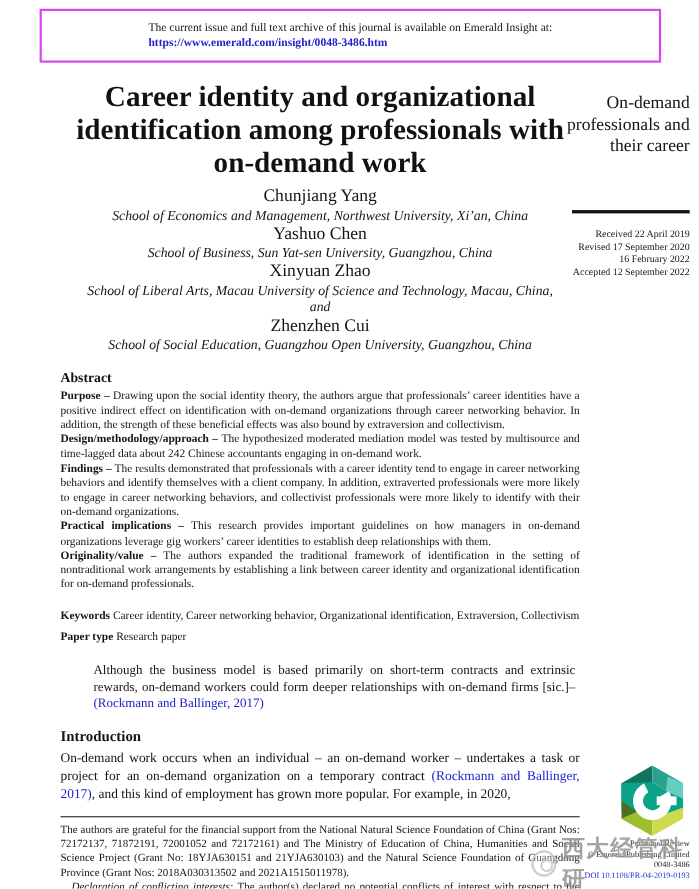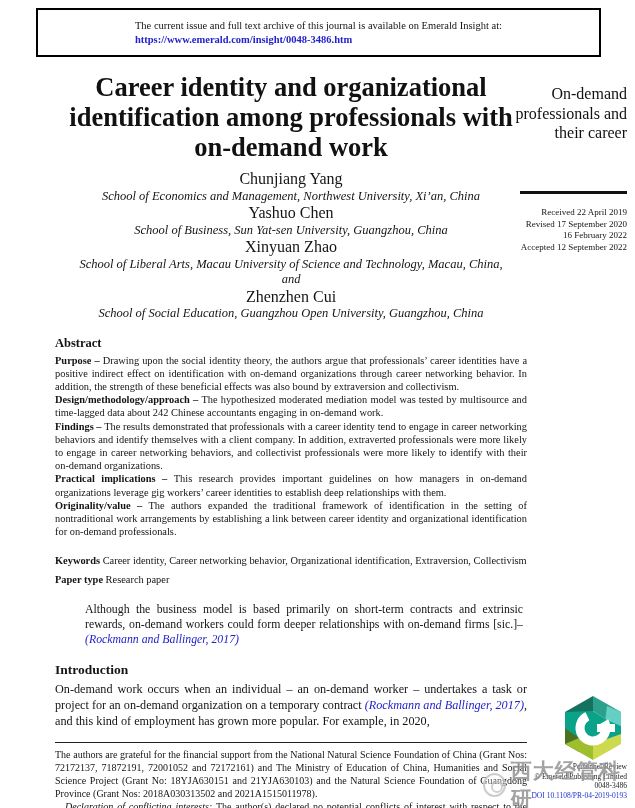--- a/index.html
+++ b/index.html
@@ -7,21 +7,21 @@
     position:relative;
     width:635px;height:808px;
     background:#ffffff;
     font-family:"Liberation Serif","DejaVu Serif",serif;
     color:#141414;
     overflow:hidden;
   }
   
   .archive-box{
     position:absolute;left:36px;top:8px;width:561px;height:45px;
-    border:2px solid #000000;
+    border:2px solid #d946ef;
     display:flex;align-items:center;justify-content:center;
   }
   .archive-box .inner{text-align:left;font-size:10.5px;line-height:14px;}
   .archive-url{color:#2222cc;font-weight:bold;}
   
   .main-col{position:absolute;left:55px;top:72px;width:472px;}
   .paper-title{
     margin:0 0 8px 0;
     font-size:26.5px;line-height:30px;font-weight:bold;
     text-align:center;color:#111;
@@ -34,21 +34,21 @@
   .section-h{font-size:12.5px;font-weight:bold;margin:0 0 3px 0;}
   .abs-p{font-size:10.4px;line-height:13.2px;text-align:justify;margin:0;}
   .abs-label{font-weight:bold;}
   .keywords-p{margin-top:16px;}
   .papertype-p{margin-top:5px;font-family:Liberation Serif, serif;}
   
   .quote{
     margin:16px 0 0 30px;width:438px;
     font-size:11.8px;line-height:15px;text-align:justify;
   }
-  .cite{color:#2222cc;cursor:pointer;font-style:italic;}
+  .cite{color:#2222cc;cursor:pointer;}
   
   .intro-h{font-size:13.5px;font-weight:bold;margin:15px 0 3px 0;}
   .intro-p{font-size:12.2px;line-height:16.2px;text-align:justify;margin:0;}
   
   .running-head{
     position:absolute;left:508px;top:84px;width:119px;
     font-size:16px;line-height:19.5px;text-align:right;color:#111;
   }
   .side-rule{position:absolute;left:520px;top:191px;width:107px;height:3px;background:#111;}
   .dates{

